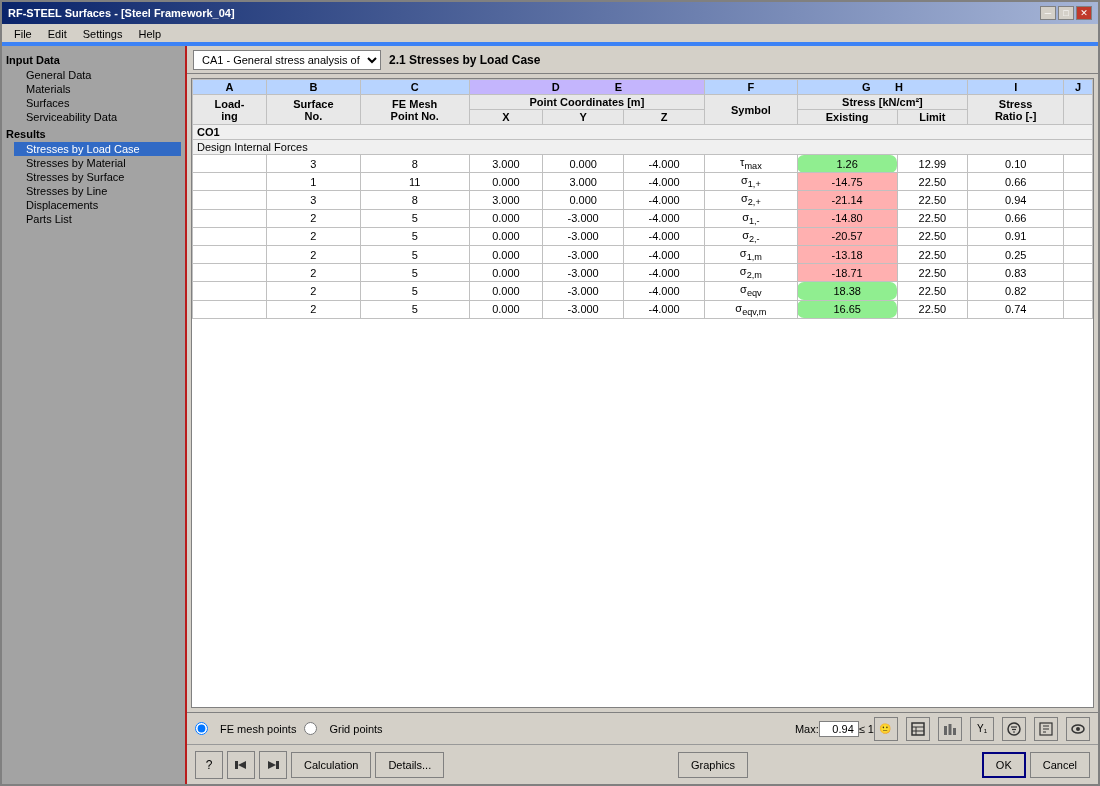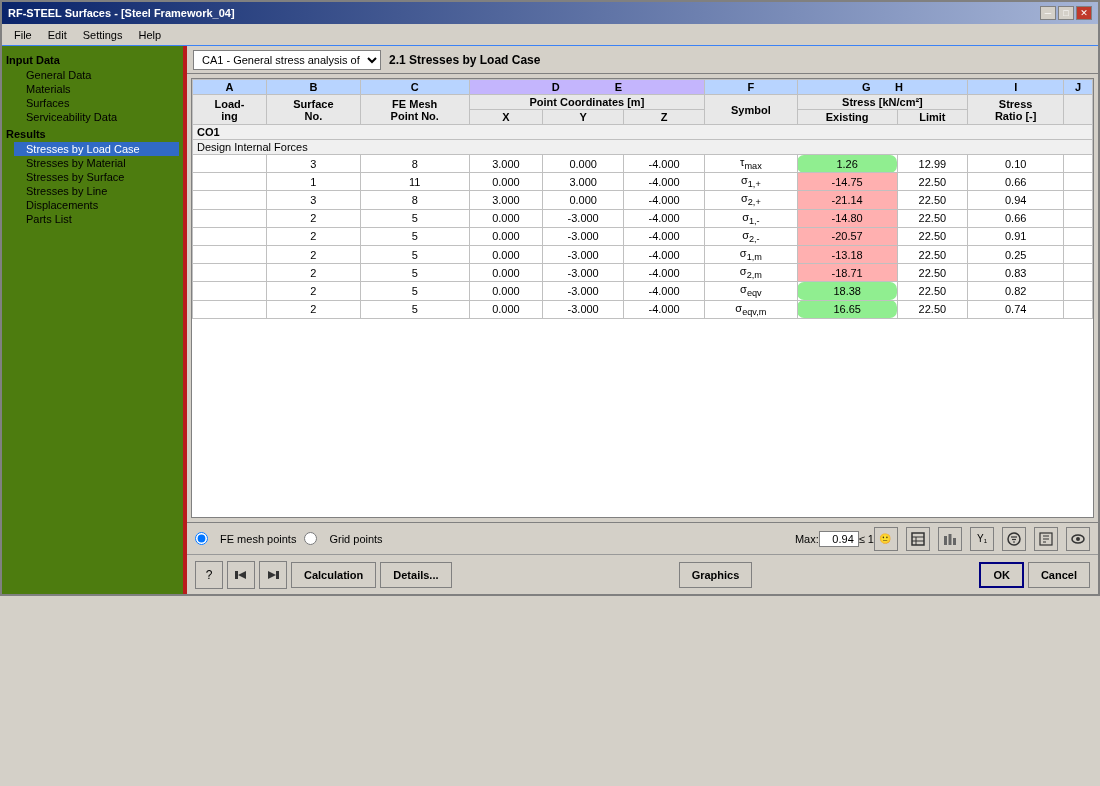--- a/index.html
+++ b/index.html
@@ -1,34 +1,34 @@
 <!DOCTYPE html>
 <html><head>
   <meta charset="utf-8">
   <style>
     * { box-sizing: border-box; margin: 0; padding: 0; }
     body { font-family: Arial, sans-serif; font-size: 11px; background: #d4d0c8; width: 1100px; height: 786px; overflow: hidden; }
 
     
-    .window { width: 1100px; height: 596px; border: 2px solid #808080; display: flex; flex-direction: column; }
+    .window { width: 1100px; height: 786px; border: 2px solid #808080; display: flex; flex-direction: column; }
     .title-bar { background: linear-gradient(to right, #0a246a, #a6b5d7); color: white; padding: 3px 6px; display: flex; align-items: center; justify-content: space-between; height: 22px; }
     .title-bar-text { font-size: 11px; font-weight: bold; }
     .title-bar-buttons { display: flex; gap: 2px; }
     .title-btn { width: 16px; height: 14px; background: #d4d0c8; border: 1px solid #808080; font-size: 9px; display: flex; align-items: center; justify-content: center; cursor: pointer; }
     .title-btn.close { background: #c0392b; color: white; }
 
     
-    .menu-bar { background: #d4d0c8; border-bottom: 1px solid #3b82f6; display: flex; padding: 2px 4px; height: 22px; align-items: center; }
+    .menu-bar { background: #d4d0c8; border-bottom: 4px solid #3b82f6; display: flex; padding: 2px 4px; height: 22px; }
     .menu-item { padding: 2px 8px; font-size: 11px; cursor: pointer; }
 
     
     .content { display: flex; flex: 1; overflow: hidden; }
 
     
-    .sidebar { width: 185px; background: #4d7c0f; border-right: 4px solid #b91c1c; padding: 4px; overflow-y: auto; flex-shrink: 0; }
+    .sidebar { width: 185px; background: #a3a3a3; border-right: 2px solid #b91c1c; padding: 4px; overflow-y: auto; flex-shrink: 0; }
     .sidebar-section { font-weight: bold; font-size: 11px; margin-top: 4px; margin-bottom: 2px; }
     .sidebar-item { padding: 1px 4px 1px 12px; font-size: 11px; cursor: pointer; white-space: nowrap; }
     .sidebar-item.active { background: #316ac5; color: white; }
     .sidebar-subsection { padding-left: 8px; }
 
     
     .main { flex: 1; display: flex; flex-direction: column; background: #d4d0c8; overflow: hidden; }
 
     
     .top-bar { display: flex; align-items: center; padding: 4px 6px; gap: 8px; border-bottom: 1px solid #808080; height: 28px; }
@@ -53,21 +53,21 @@
     .bottom-bar { padding: 4px 8px; display: flex; align-items: center; gap: 8px; border-top: 1px solid #808080; height: 32px; background: #d4d0c8; }
     .radio-group { display: flex; align-items: flex-end; gap: 12px; }
     .radio-label { font-size: 11px; }
     .max-group { display: flex; align-items: center; gap: 0; margin-left: auto; font-size: 11px; }
     .max-value { border: 1px solid #808080; background: white; padding: 1px 4px; min-width: 40px; text-align: right; }
     .leq { font-size: 11px; }
     .icon-btn { width: 24px; height: 24px; border: 1px solid #808080; background: #d4d0c8; display: flex; align-items: center; justify-content: center; font-size: 10px; cursor: pointer; }
 
     
     .action-bar { display: flex; align-items: center; padding: 4px 8px; border-top: 1px solid #999; background: #d4d0c8; height: 40px; gap: 4px; }
-    .action-btn { padding: 4px 12px; font-size: 11px; border: 1px solid #808080; background: #d4d0c8; cursor: pointer; height: 26px; font-weight: bold; }
+    .action-btn { padding: 4px 12px; font-size: 11px; border: 1px solid #808080; background: #d4d0c8; cursor: pointer; height: 26px; }
     .action-btn.ok { background: #d4d0c8; border: 2px solid #000080; }
     .spacer { flex: 1; }
     .nav-btn { width: 28px; height: 28px; border: 1px solid #808080; background: #d4d0c8; display: flex; align-items: center; justify-content: center; font-size: 12px; cursor: pointer; }
 
     input[type="radio"] { margin: 0; cursor: pointer; }
   </style>
 </head>
 <body>
 
 <div class="window">

